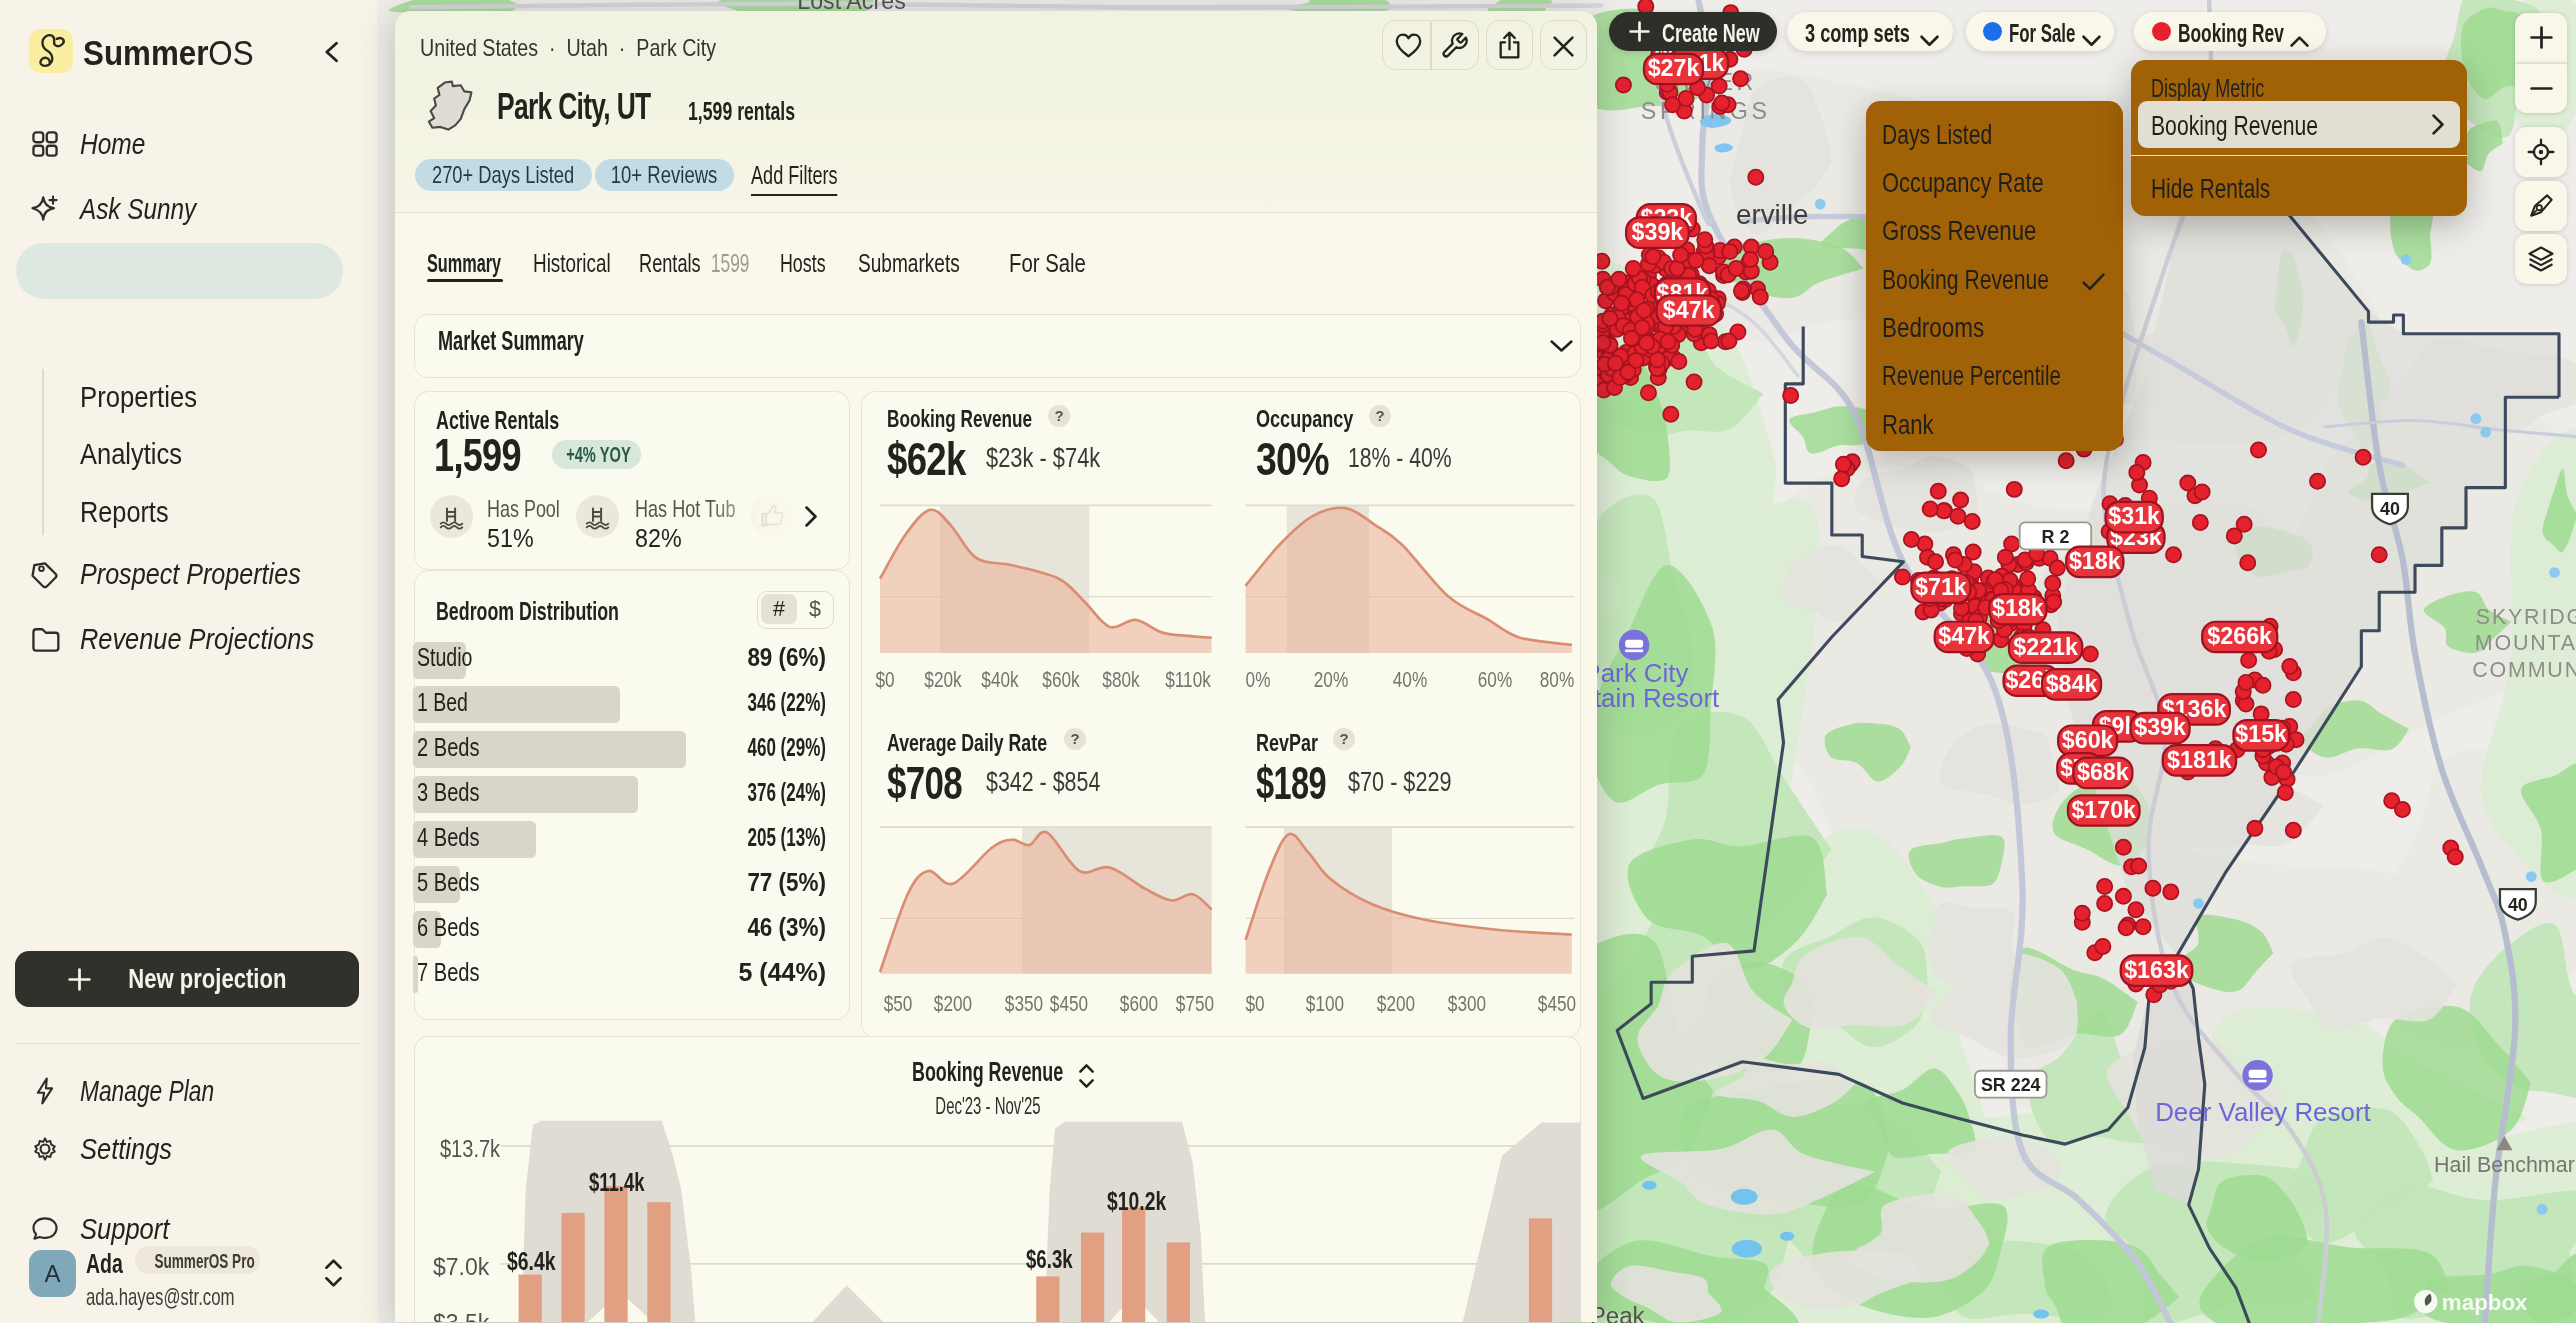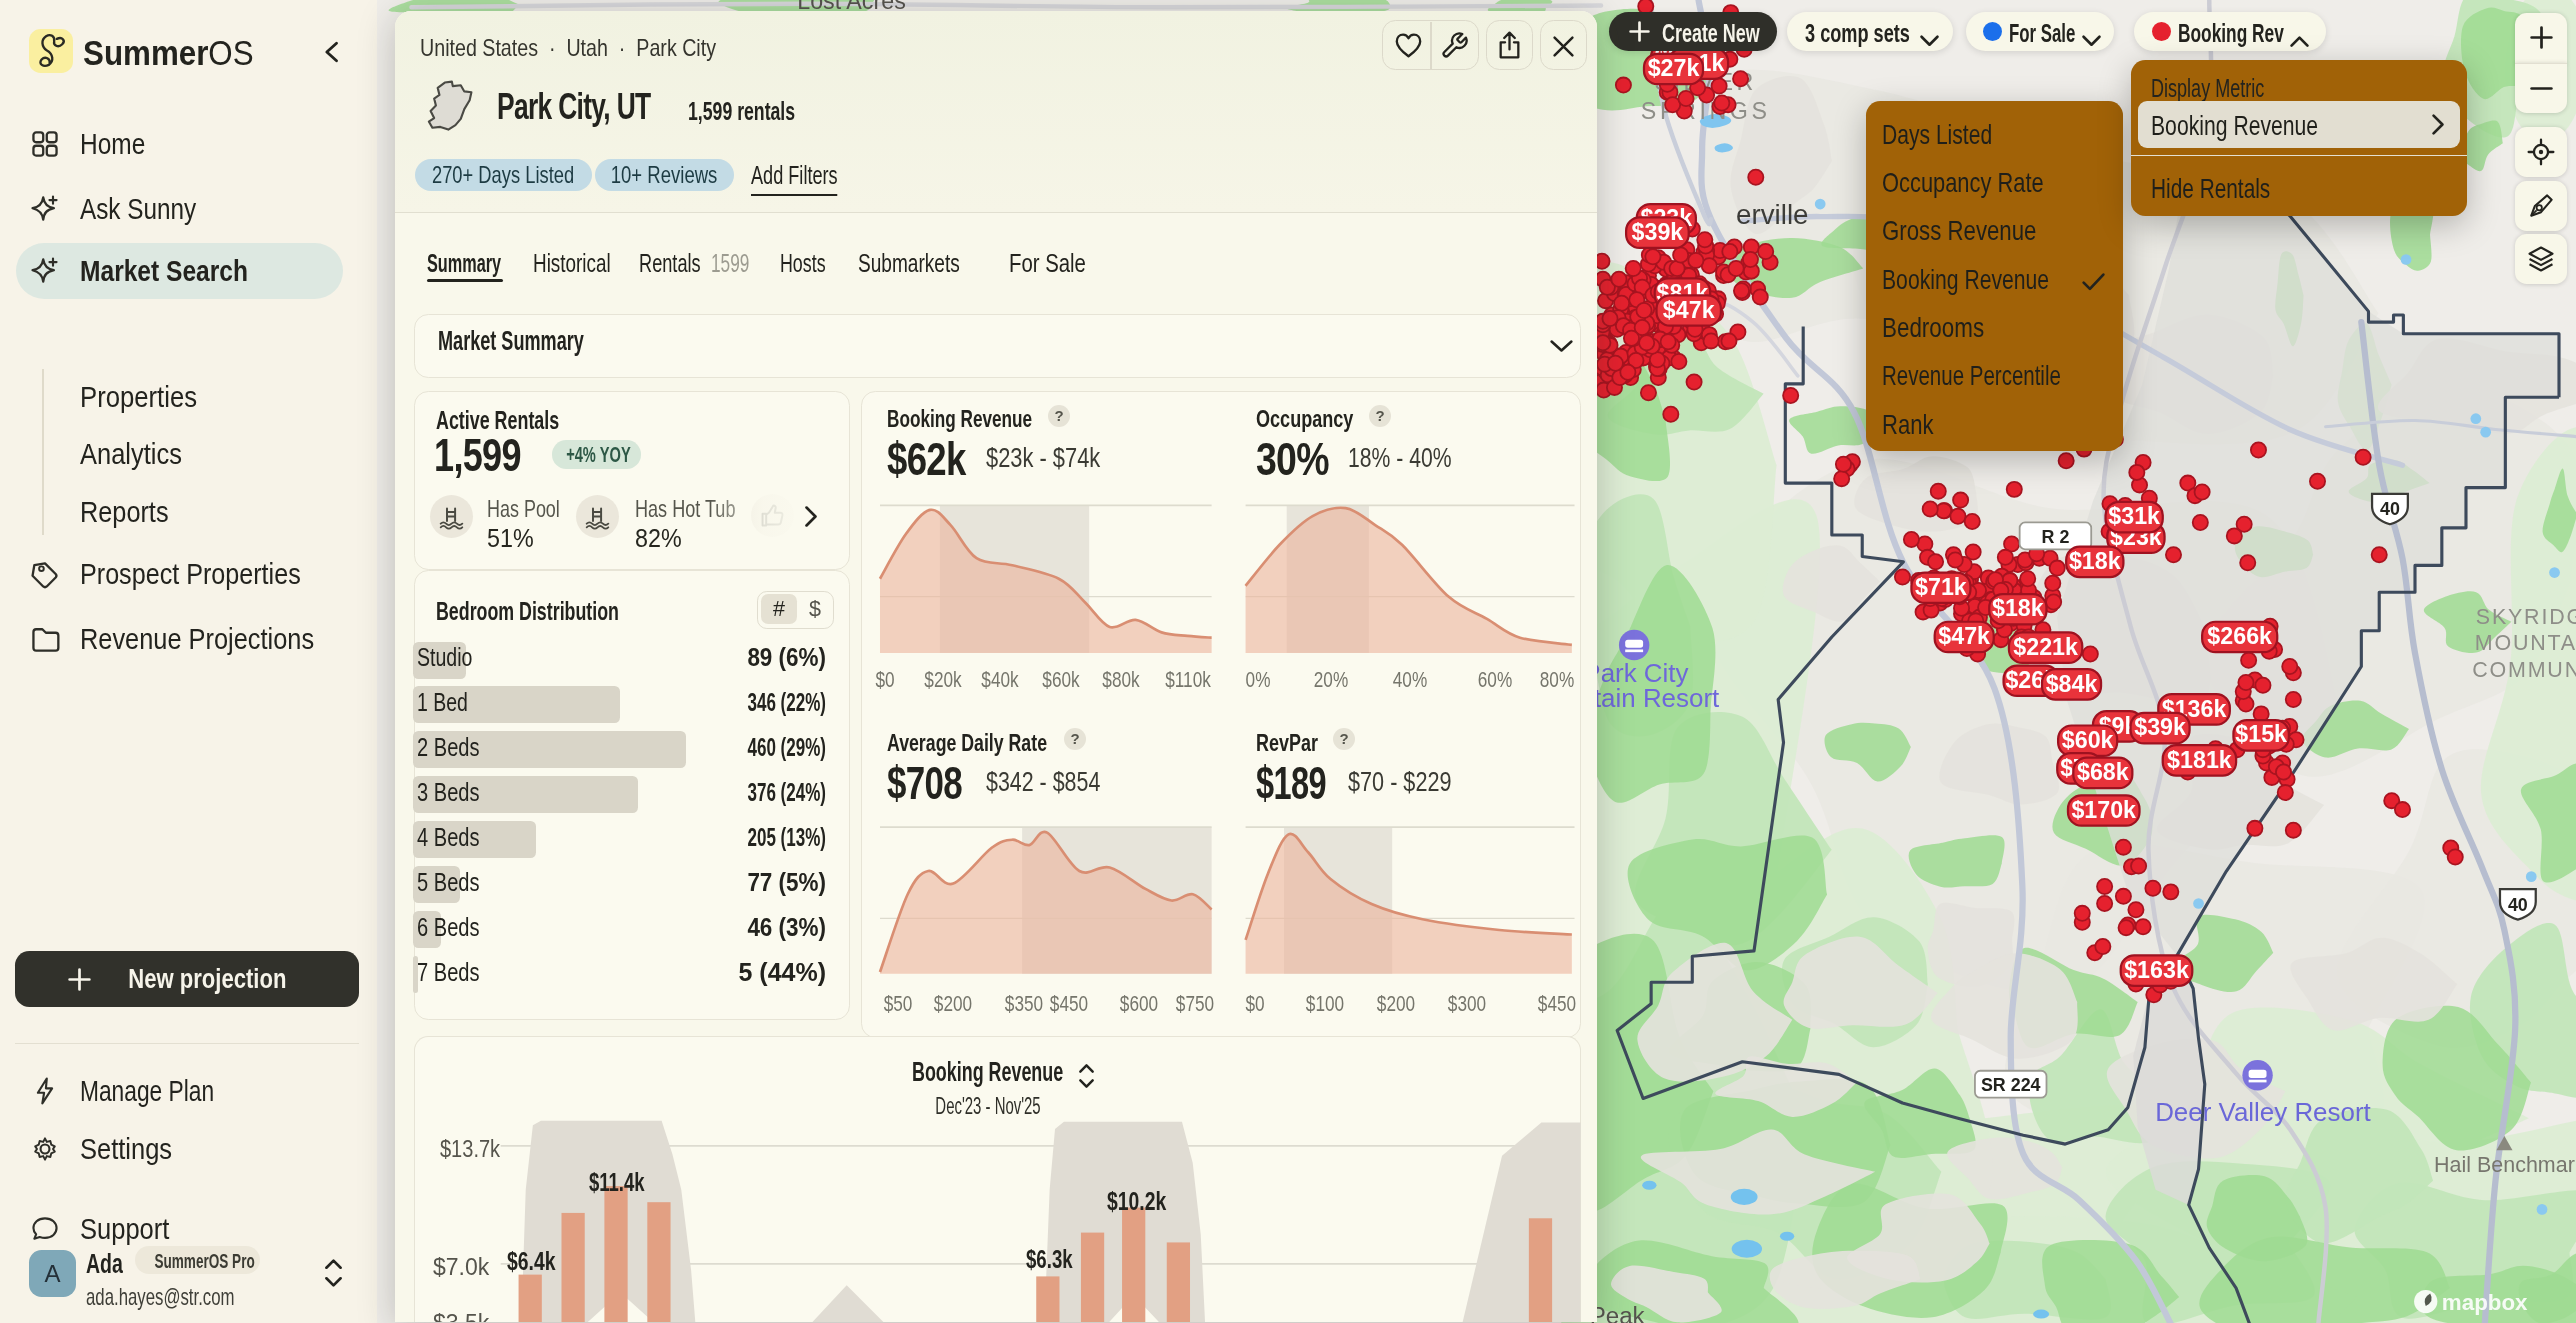--- a/index.html
+++ b/index.html
@@ -1,20 +1,20 @@
 <!DOCTYPE html>
 <html style="font-size:14.3px"><head><meta charset="utf-8"><style>
 html,body{margin:0;padding:0;width:2576px;height:1324px;overflow:hidden;
  font-family:"Liberation Sans",sans-serif;background:#EFEDE9;}
 *{box-sizing:border-box}
 .abs{position:absolute}
 #mapsvg{position:absolute;left:0;top:0;z-index:0}
 #sidebar{position:absolute;left:0;top:0;width:377px;height:1324px;background:#F7F3E8;z-index:5;}
 .logo{position:absolute;left:29px;top:29px;width:44px;height:44px;border-radius:11.6px;background:#FAEFA0;}
-.nav{position:absolute;left:0;width:377px;height:57px;}
+.nav{position:absolute;left:0;width:377px;height:57px;font-style:italic;}
 .nav .ic{position:absolute;left:29px;top:50%;transform:translateY(-50%);width:32px;height:32px;}
 .navpill{position:absolute;left:16px;top:243px;width:327px;height:56px;background:#DDE8E1;border-radius:29px;}
 .vline{position:absolute;left:42px;top:369px;width:1.8px;height:166px;background:#DFDACA;}
 .newproj{position:absolute;left:15px;top:951px;width:344px;height:56px;background:#31312B;border-radius:14.3px;
  color:#F6F4EA;display:flex;align-items:center;justify-content:center;gap:14.3px;}
 .sdiv{position:absolute;left:15px;top:1043px;width:344px;height:0.9px;background:#E3DFD1;}
 #panel{position:absolute;left:395px;top:10.7px;width:1202px;height:1311px;background:#F9F8EB;border-radius:16px 16px 0 0;
  box-shadow:0 5.4px 36px rgba(40,40,30,.25);z-index:10;overflow:hidden;}
 #phead{position:absolute;left:0;top:0;width:1202px;height:202px;background:linear-gradient(180deg,#F1F2E1,#F6F5E7);border-bottom:0.9px solid #E1DFD0;}
 .hbtn{position:absolute;top:9.8px;height:50px;border:1.8px solid #DCD9CA;border-radius:13.4px;}
@@ -756,27 +756,20 @@
       <div style="position:absolute;left:80px;top:50%;transform:translateY(-50%) scaleX(0.829);transform-origin:0 50%;font-size:29.5px;color:#23231E;white-space:nowrap;">Home</div>
     </div>
     <div class="nav" style="top:180px">
       <svg class="ic" viewBox="0 0 36 36">
         <path d="M16,5 C17,12 20,16 28,17 C20,19 17,22 16,30 C15,22 11,19 4,17 C11,16 15,12 16,5 Z" fill="none" stroke="#2E2E28" stroke-width="2.6" stroke-linejoin="round"></path>
         <path d="M27,4 v8 M23,8 h8" stroke="#2E2E28" stroke-width="2.4" stroke-linecap="round"></path>
       </svg>
       <div style="position:absolute;left:80px;top:50%;transform:translateY(-50%) scaleX(0.824);transform-origin:0 50%;font-size:29.5px;color:#23231E;white-space:nowrap;">Ask Sunny</div>
     </div>
     <div class="navpill"></div>
-    <div class="nav" style="top:242px">
-      <svg class="ic" viewBox="0 0 36 36">
-        <path d="M16,5 C17,12 20,16 28,17 C20,19 17,22 16,30 C15,22 11,19 4,17 C11,16 15,12 16,5 Z" fill="none" stroke="#2E2E28" stroke-width="2.6" stroke-linejoin="round"></path>
-        <path d="M27,4 v8 M23,8 h8" stroke="#2E2E28" stroke-width="2.4" stroke-linecap="round"></path>
-      </svg>
-      <div style="position:absolute;left:80px;top:50%;transform:translateY(-50%) scaleX(0.833);transform-origin:0 50%;font-size:29.5px;color:#23231E;white-space:nowrap;font-weight:bold;">Market Search</div>
-    </div>
     <div class="vline"></div>
     <div style="position:absolute;left:80px;top:380px;font-size:29.5px;color:#23231E;white-space:nowrap;transform:scaleX(0.871);transform-origin:0 50%;">Properties</div>
     <div style="position:absolute;left:80px;top:437px;font-size:29.5px;color:#23231E;white-space:nowrap;transform:scaleX(0.863);transform-origin:0 50%;">Analytics</div>
     <div style="position:absolute;left:80px;top:495px;font-size:29.5px;color:#23231E;white-space:nowrap;transform:scaleX(0.857);transform-origin:0 50%;">Reports</div>
     <div class="nav" style="top:545px">
       <svg class="ic" viewBox="0 0 36 36">
         <path d="M6,8 l12,-2 l12,12 a3,3 0 0 1 0,4 l-10,10 a3,3 0 0 1 -4,0 l-12,-12 Z" fill="none" stroke="#2E2E28" stroke-width="2.6" stroke-linejoin="round"></path>
         <circle cx="14" cy="12" r="2.6" fill="none" stroke="#2E2E28" stroke-width="2.2"></circle>
       </svg>
       <div style="position:absolute;left:80px;top:50%;transform:translateY(-50%) scaleX(0.852);transform-origin:0 50%;font-size:29.5px;color:#23231E;white-space:nowrap;">Prospect Properties</div>

